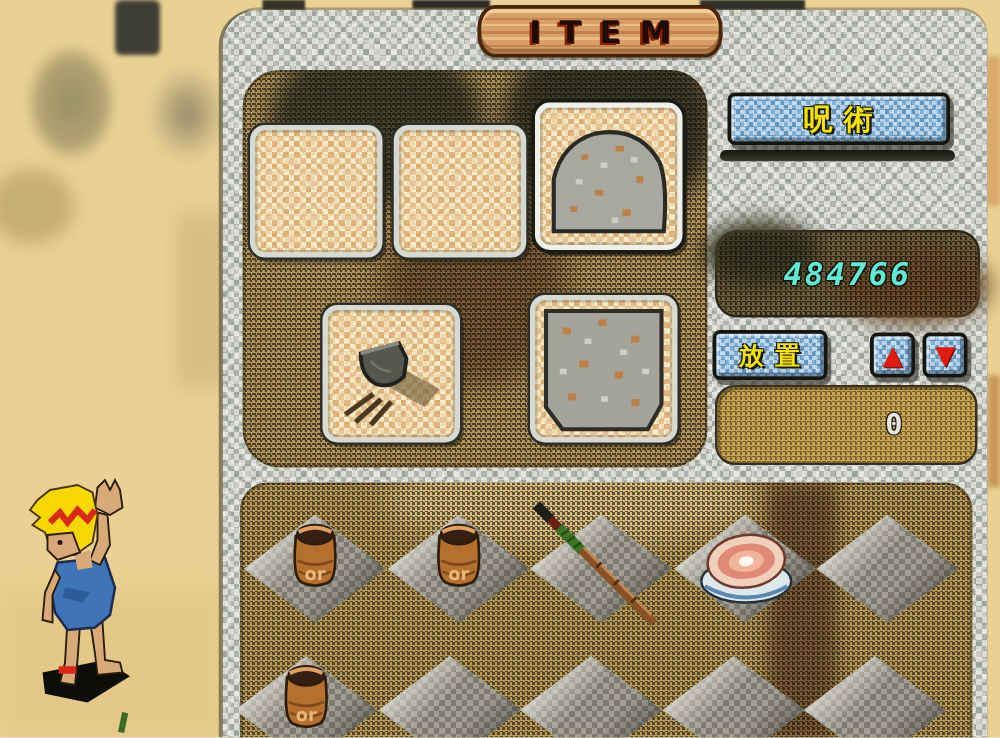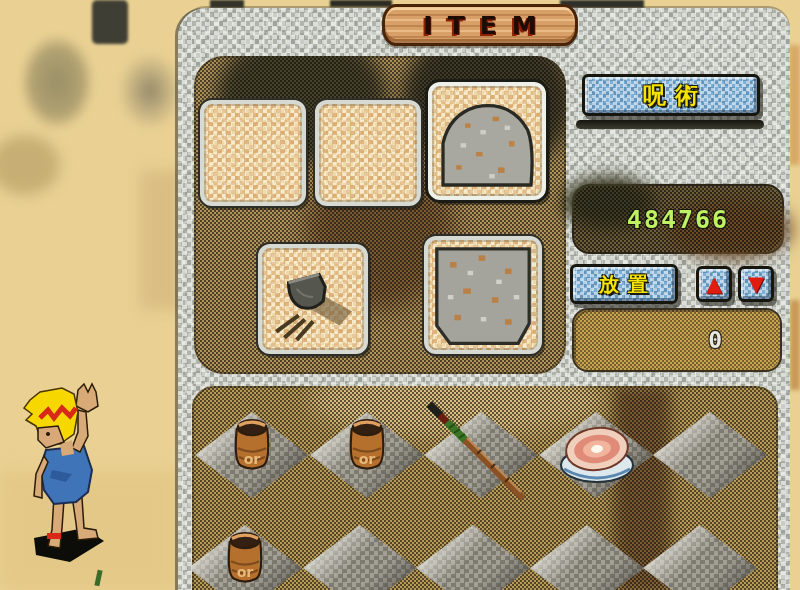--- a/index.html
+++ b/index.html
@@ -107,23 +107,23 @@
     background:linear-gradient(#15150f,#3c3c30); }
   .stone-tag { position:absolute; left:436px; top:138px; width:108px; height:34px; border-radius:17px;
     border:3px solid #5a2808; box-shadow:2px 3px 0 rgba(30,20,10,.4), inset 0 2px 0 rgba(255,225,180,.5);
     display:flex; align-items:center; justify-content:center; }
   .stone-tag span { font-weight:bold; font-size:20px; color:#140d06; }
   .qty-panel { position:absolute; left:394px; top:176px; width:212px; height:70px; border-radius:18px;
     background:#6e5f3c; border:2px solid #2a2418; --d:.68; }
   .qty-panel .blobA { position:absolute; left:-6%; top:-15%; width:45%; height:80%; background:#3c3a24; border-radius:50%; filter:blur(8px); }
   .qty-panel .blobB { position:absolute; left:45%; top:20%; width:60%; height:90%; background:#6a4a28; border-radius:50%; filter:blur(9px); }
   .qty-panel .num { position:absolute; inset:0; z-index:2; display:flex; align-items:center; justify-content:center;
-    font-family:"DejaVu Sans Mono", monospace; font-weight:bold; font-size:25px; letter-spacing:2px; color:#bef264;
-    text-shadow:1px 1px 0 #17140c, -1px -1px 0 #17140c, 1px -1px 0 #17140c, -1px 1px 0 #17140c; }
-  .place-btn { left:392px; top:256px; width:108px; height:40px; }
+    font-family:"DejaVu Sans Mono", monospace; font-weight:bold; font-size:25px; letter-spacing:2px; color:#5eead4;
+    text-shadow:1px 1px 0 #17140c, -1px -1px 0 #17140c, 1px -1px 0 #17140c, -1px 1px 0 #17140c;font-style:italic; }
+  .place-btn { left:392px; top:256px; width:92px; height:40px; }
   .place-btn .kanji { font-size:20px; }
   .arrow-btn { width:36px; height:36px; top:258px; }
   .arrow-btn .glyph { font-size:21px; color:#e01c10; line-height:1;
     text-shadow:1px 1px 0 #6e0e06; padding:0; letter-spacing:0; }
   .up-btn { left:518px; } .down-btn { left:560px; }
   .count-panel { position:absolute; left:394px; top:300px; width:210px; height:64px; border-radius:16px;
     background:#c9a450; border:2px solid #3a3020; --d:.45;
     box-shadow:inset 2px 2px 0 rgba(70,55,25,.5); }
   .count-panel .num { position:absolute; inset:0; z-index:2; display:flex; align-items:center; justify-content:flex-end;
     padding-right:58px; font-family:"DejaVu Sans Mono", monospace; font-weight:bold; font-size:23px; color:#e8e8e0;

